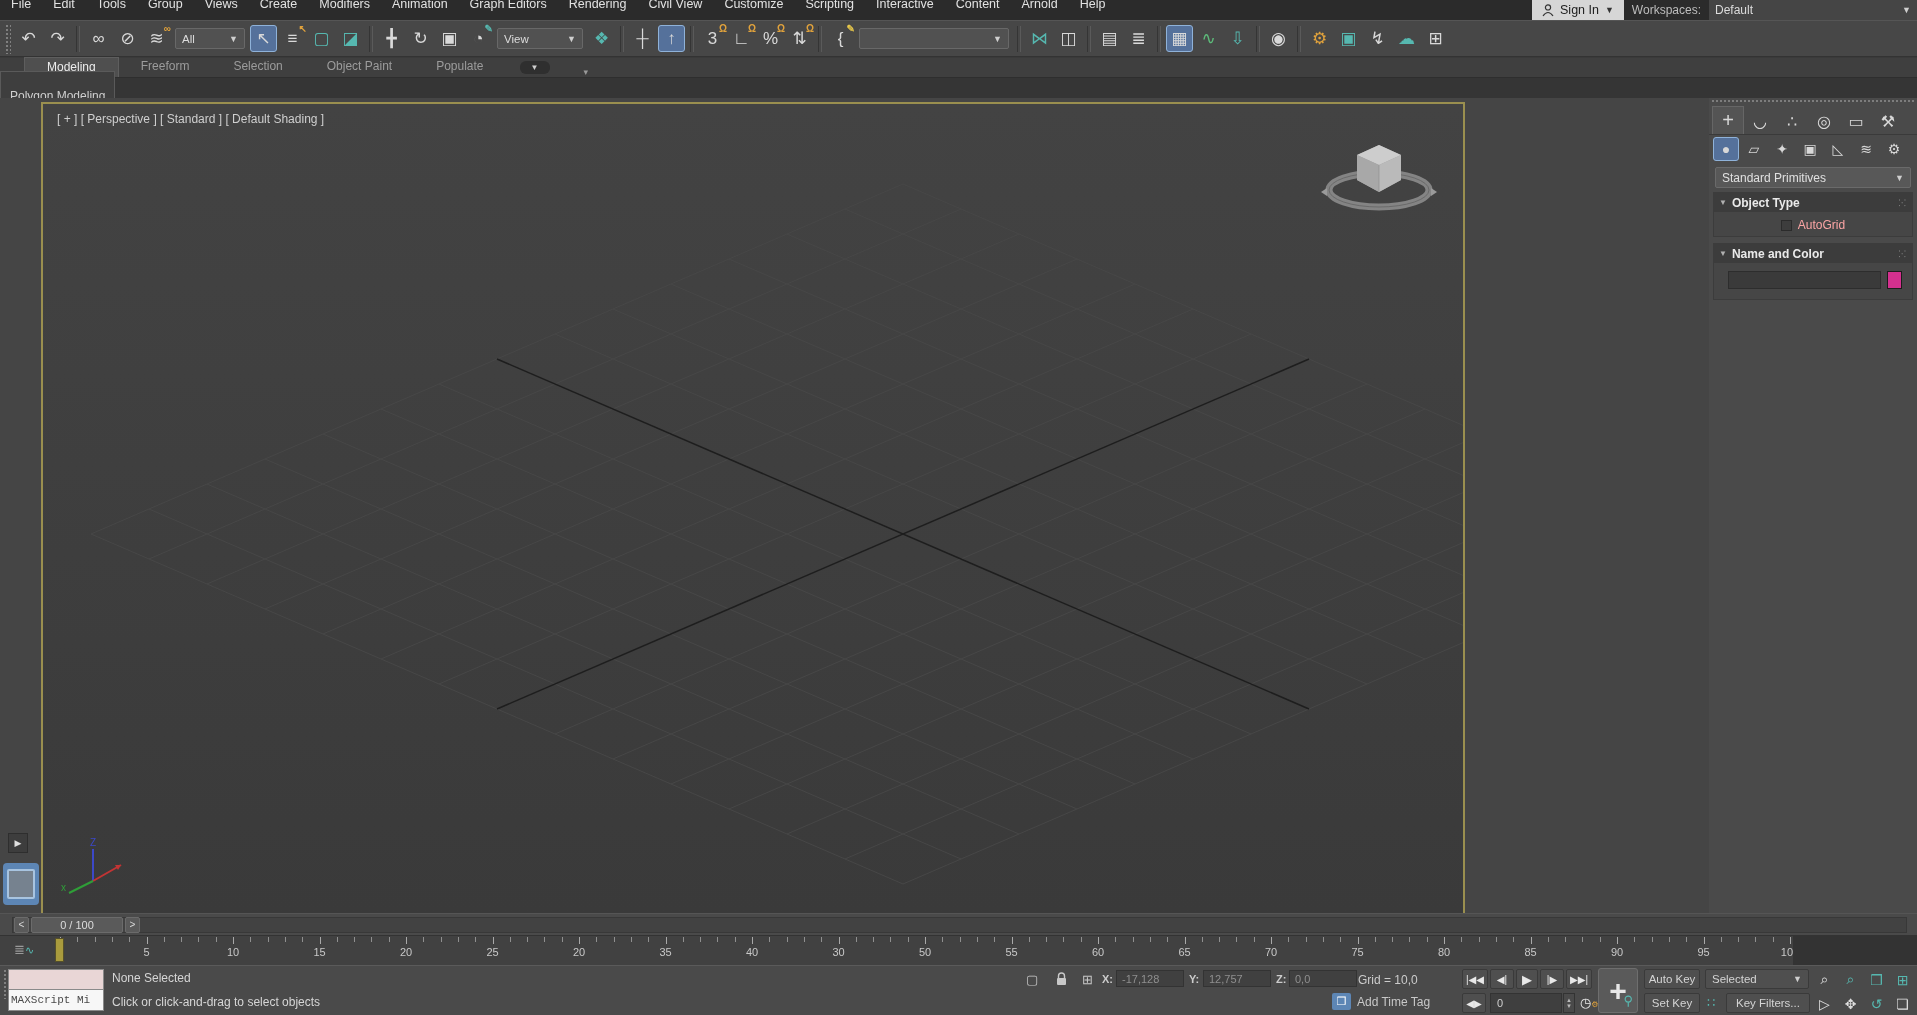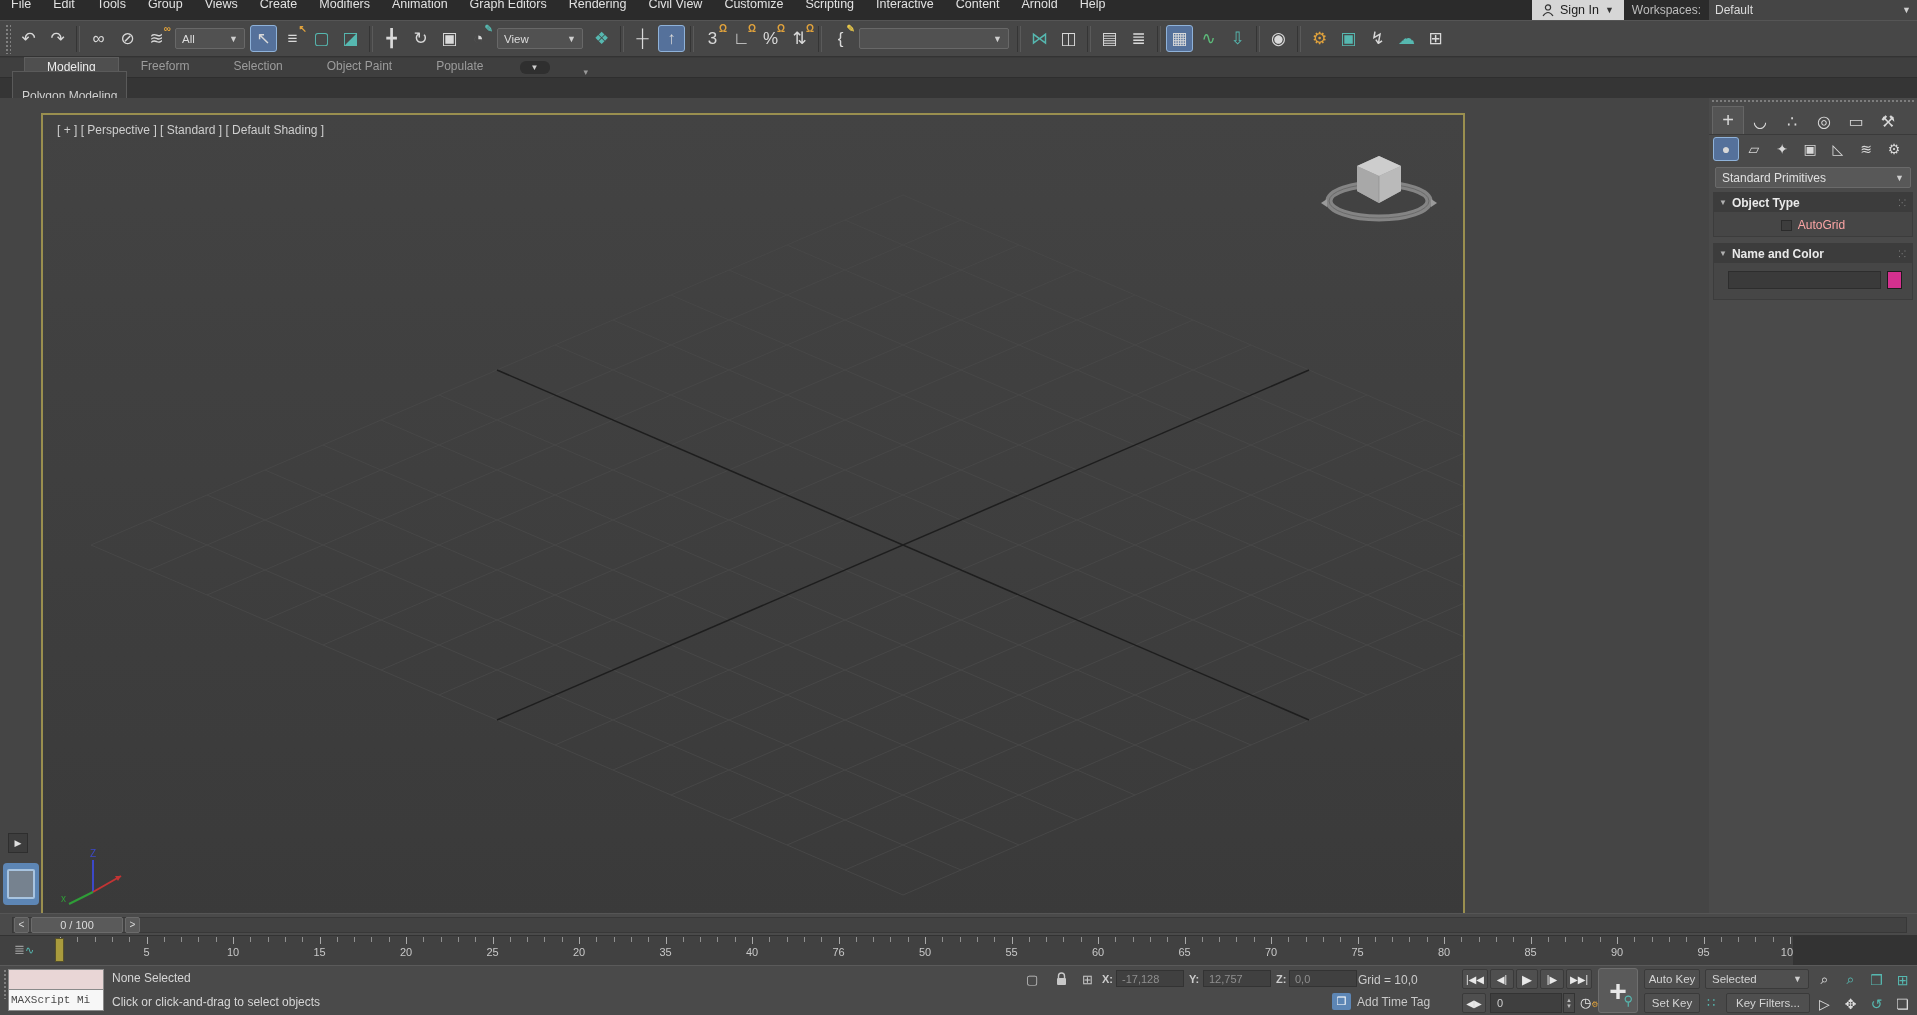--- a/index.html
+++ b/index.html
@@ -33,34 +33,34 @@
     padding:0 6px; margin:0 4px; }
 
   
   #ribbontabs { top:58px; height:20px; background:#3f3f3f; border-bottom:1px solid #2e2e2e;
     display:flex; align-items:flex-end; padding-left:24px; }
   .rtab { font-size:12px; color:#9c9c9c; padding:2px 22px; height:20px; }
   .rtab.active { background:#4f4f4f; color:#ececec; border:1px solid #5e5e5e; border-bottom:none; }
   #ribbon-config { margin-left:14px; margin-bottom:3px; width:30px; height:13px; background:#2f2f2f;
     border-radius:6px; color:#cfcfcf; font-size:8px; display:flex; align-items:center; justify-content:center; gap:3px; }
   #ribbonpanel { top:78px; height:20px; background:#353535; display:flex; align-items:center; }
-  #polygon-modeling-tab { margin-left:12px; height:26px; background:#3e3e3e; border:1px solid #5a5a5a;
+  #polygon-modeling-tab { height:26px; background:#3e3e3e; border:1px solid #5a5a5a;
     border-bottom:none; color:#d0d0d0; font-size:12px; padding:17px 9px; }
 
   
   #main { top:98px; height:815px; background:#454545; }
   #left-gutter { position:absolute; left:0; top:0; width:41px; height:815px; background:#454545; }
   #gutter-expand { position:absolute; left:8px; top:735px; width:20px; height:20px; background:#3d3d3d;
     border:1px solid #2e2e2e; color:#e0e0e0; font-size:9px; display:flex; align-items:center; justify-content:center; }
   #gutter-layout { position:absolute; left:3px; top:765px; width:36px; height:42px;
     background:#5d86b5; border-radius:4px; display:flex; align-items:center; justify-content:center; }
   #gutter-layout .inner { width:28px; height:30px; background:#7c8folder; background:#76828f;
     border:2px solid #a8c4e0; border-radius:2px; }
 
-  #viewport { position:absolute; left:41px; top:15px; width:1424px; height:813px;
+  #viewport { position:absolute; left:41px; top:4px; width:1424px; height:813px;
     border:2px solid #9a8f4f; background:linear-gradient(#434343, #3a3a3a); overflow:hidden; }
   #viewport-label { position:absolute; left:14px; top:8px; color:#cfcfcf; font-size:12px; z-index:5; }
   #viewport-grid { position:absolute; left:0; top:0; }
   #viewcube { position:absolute; right:24px; top:16px; }
   #axis-tripod { position:absolute; left:14px; bottom:14px; }
 
   
   #cmdpanel { position:absolute; left:1709px; top:0; width:208px; height:815px; background:#4a4a4a; font-size:12px; }
   #cp-handle { height:5px; margin:1px 2px; background-image:radial-gradient(#7d7d7d 1px, transparent 1.2px); background-size:4px 4px; }
   #cp-tabs { display:flex; align-items:flex-end; height:30px; padding:0 3px; border-bottom:1px solid #3a3a3a; }
@@ -431,21 +431,21 @@
       <div class="tick" style="left: 640.1px;"></div>
       <div class="tick" style="left: 657.4px;"></div>
       <div class="tick" style="left: 674.7px;"></div>
       <div class="tick major" style="left: 692px;"></div>
       <span class="tick-label" style="left: 692px;">40</span>
       <div class="tick" style="left: 709.3px;"></div>
       <div class="tick" style="left: 726.6px;"></div>
       <div class="tick" style="left: 743.9px;"></div>
       <div class="tick" style="left: 761.2px;"></div>
       <div class="tick major" style="left: 778.5px;"></div>
-      <span class="tick-label" style="left: 778.5px;">76</span>
+      <span class="tick-label" style="left: 778.5px;">30</span>
       <div class="tick" style="left: 795.8px;"></div>
       <div class="tick" style="left: 813.1px;"></div>
       <div class="tick" style="left: 830.4px;"></div>
       <div class="tick" style="left: 847.7px;"></div>
       <div class="tick major" style="left: 865px;"></div>
       <span class="tick-label" style="left: 865px;">50</span>
       <div class="tick" style="left: 882.3px;"></div>
       <div class="tick" style="left: 899.6px;"></div>
       <div class="tick" style="left: 916.9px;"></div>
       <div class="tick" style="left: 934.2px;"></div>

